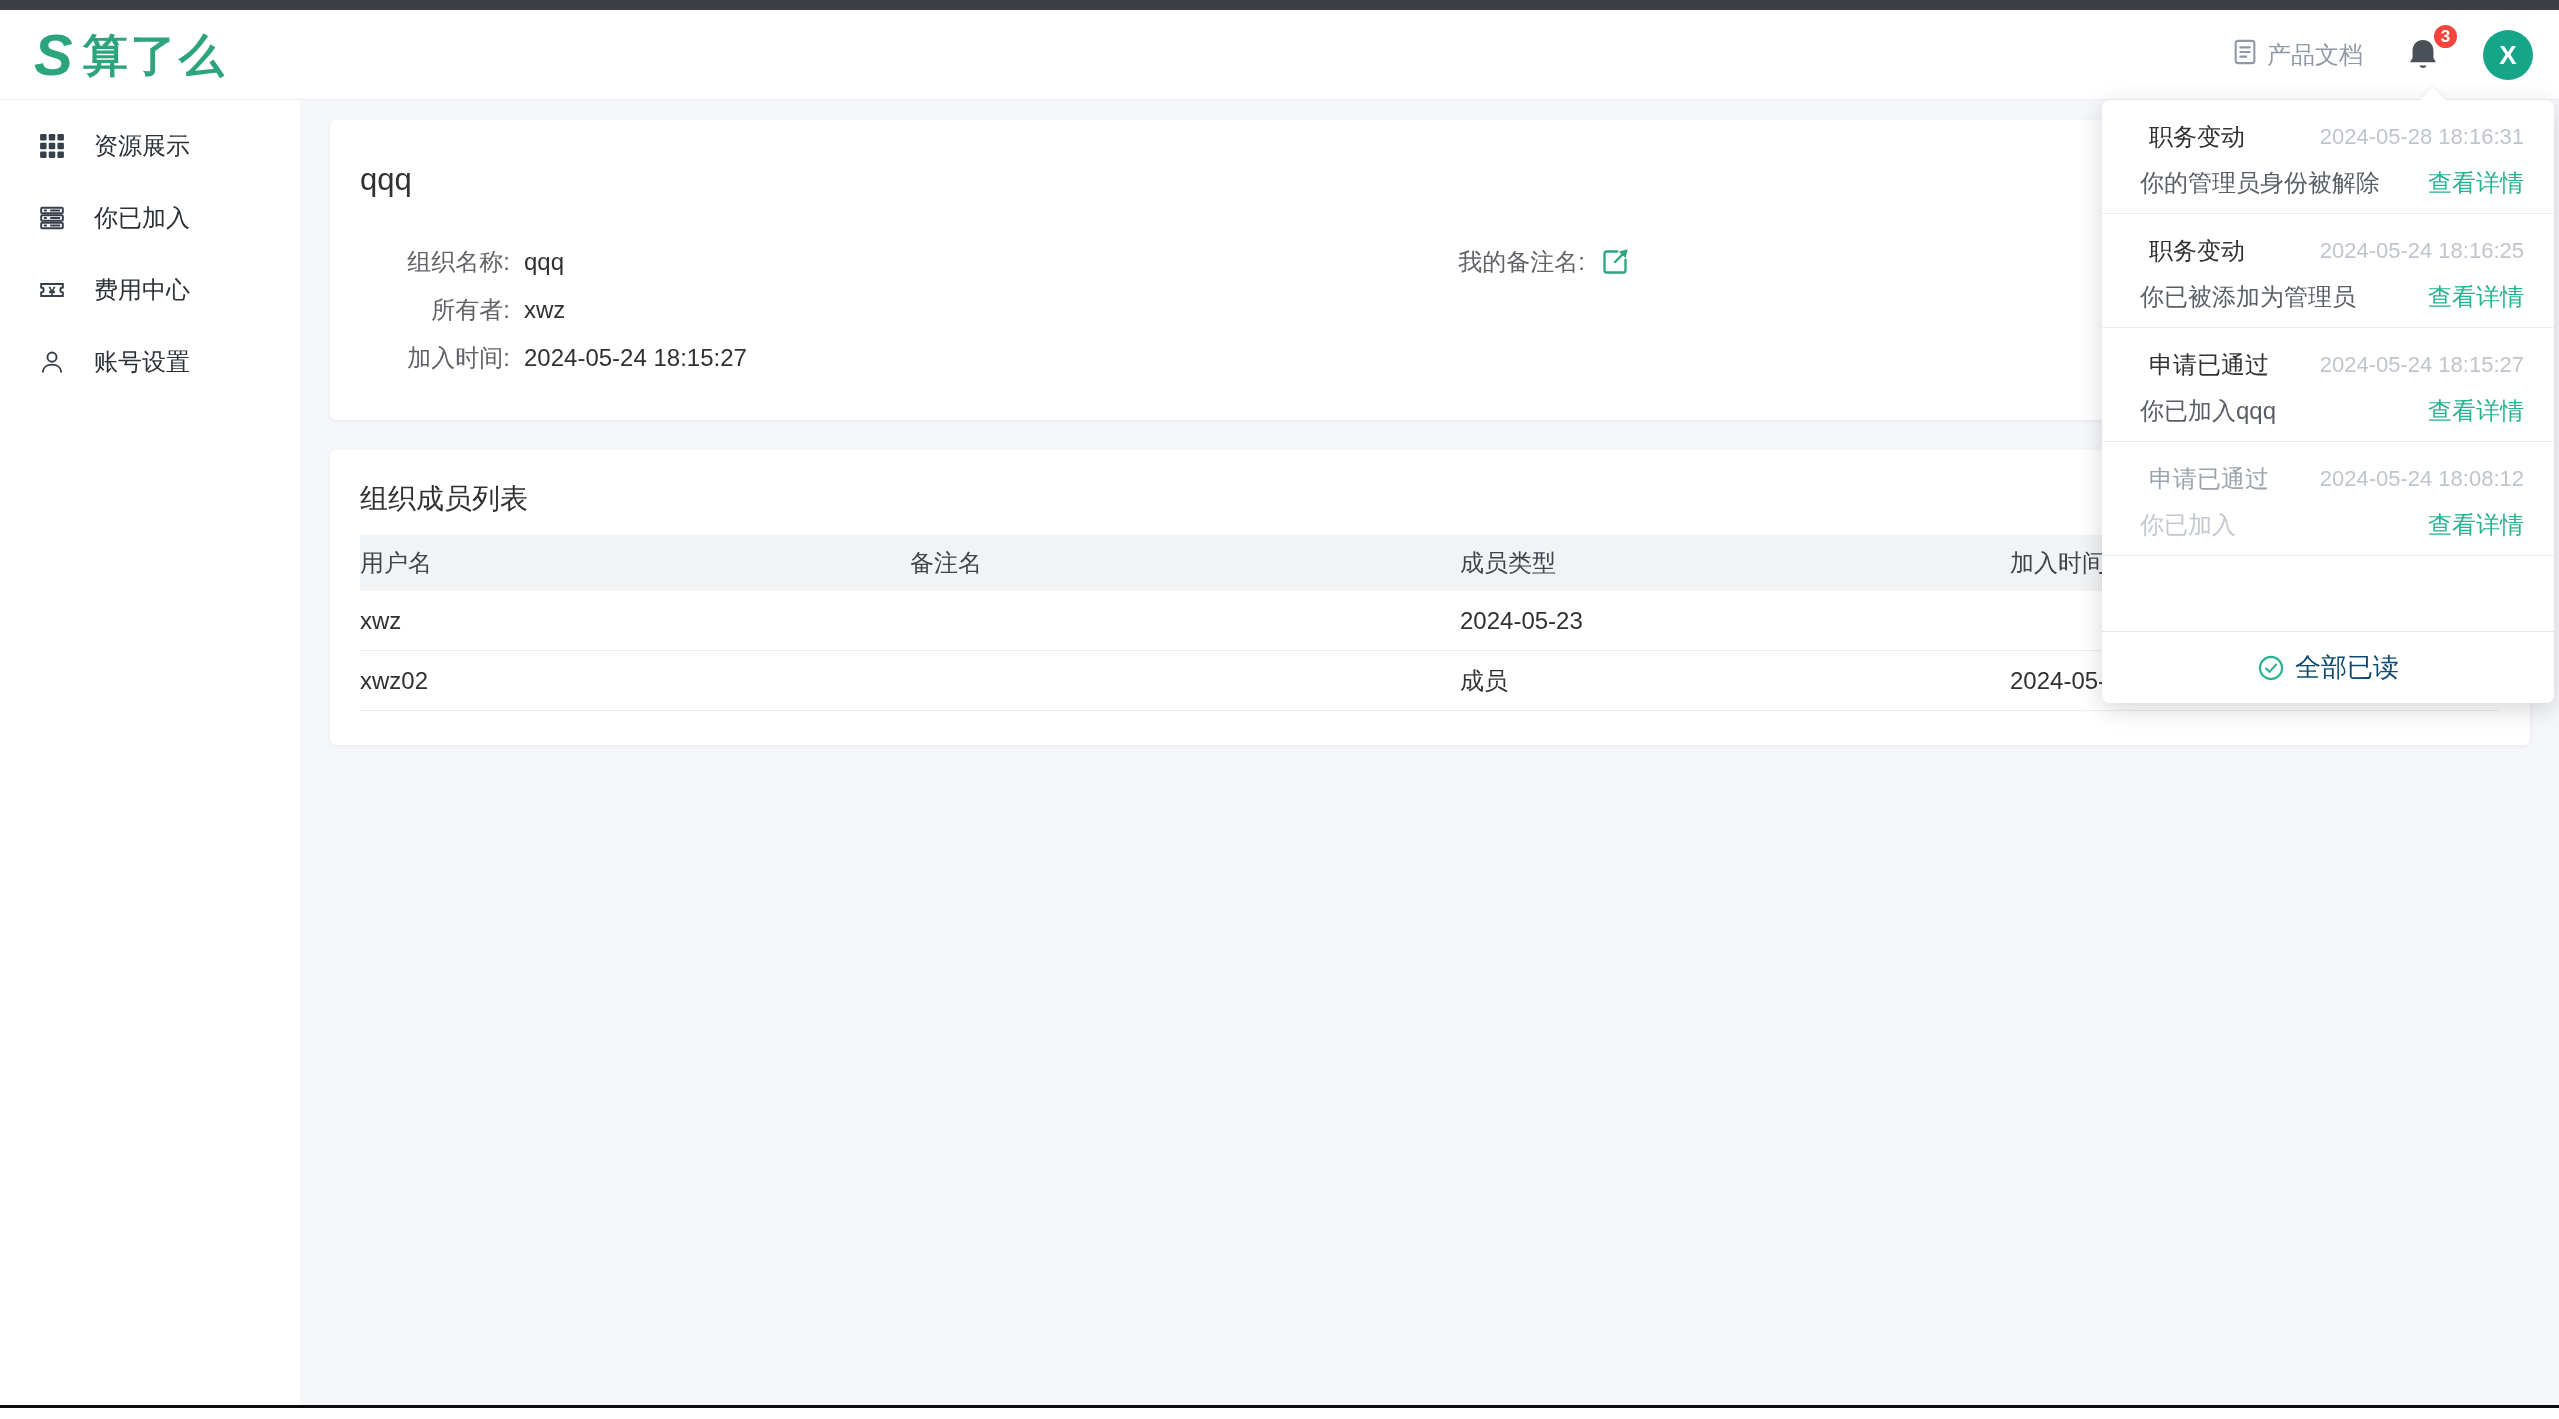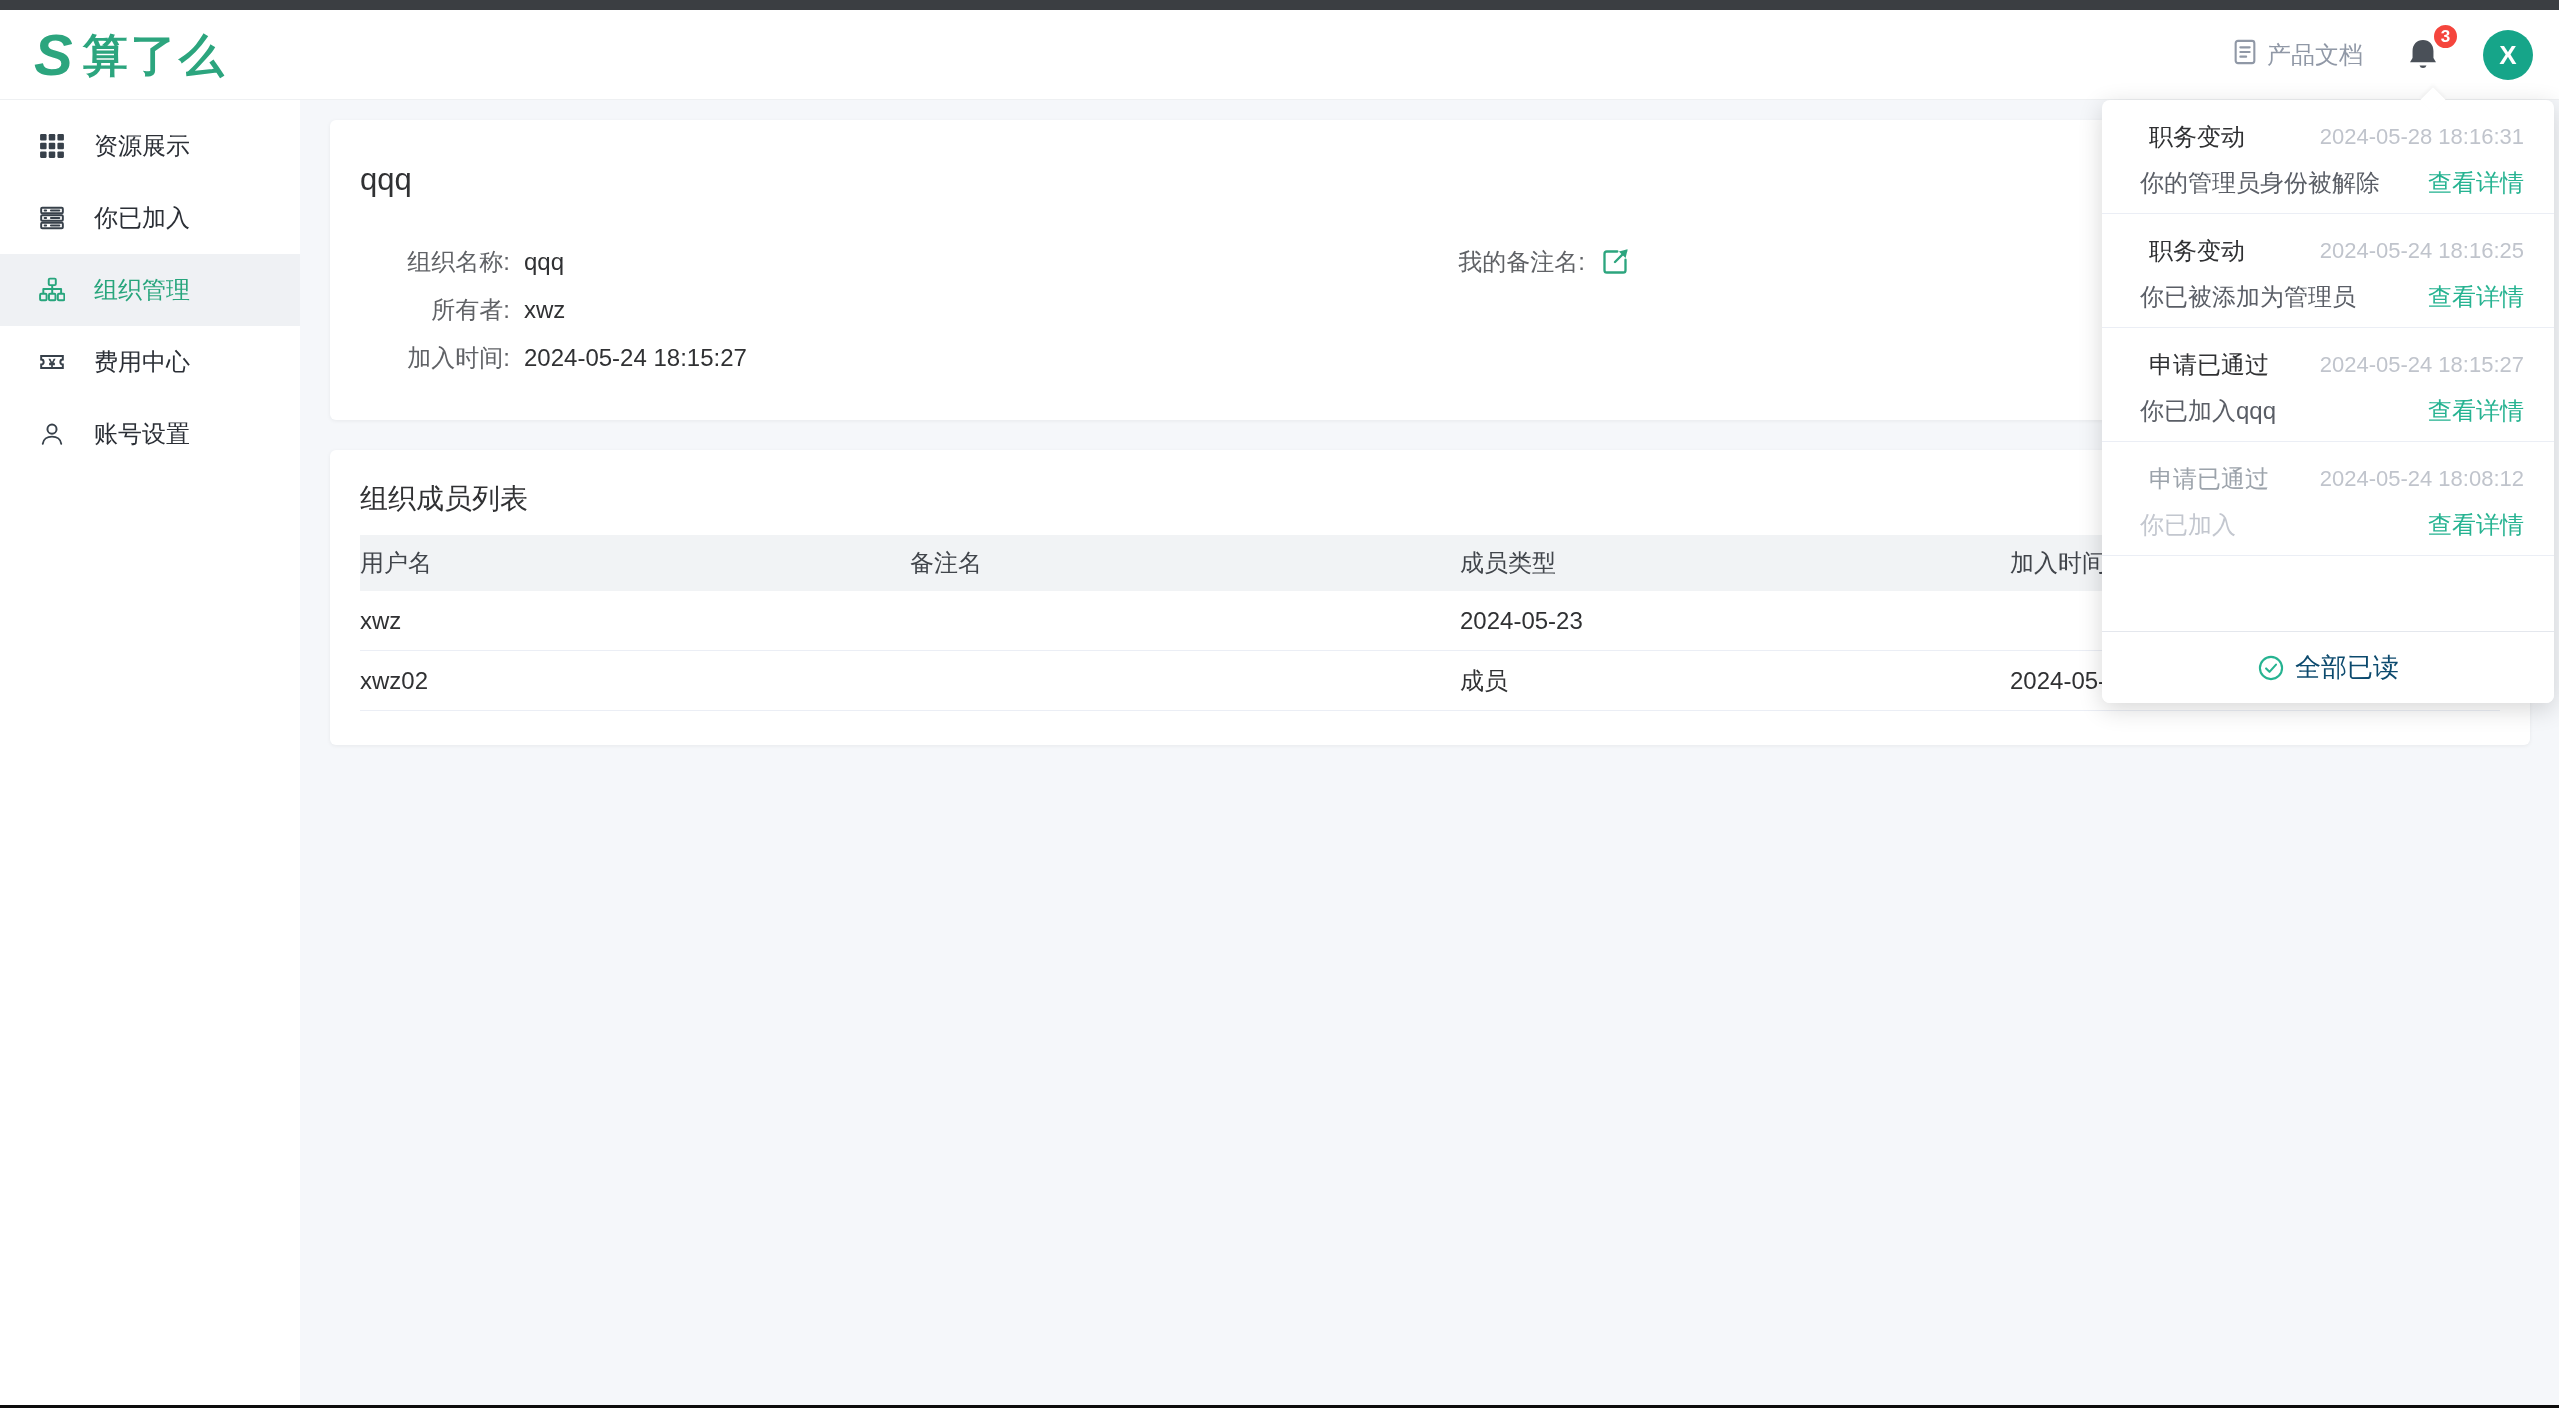--- a/index.html
+++ b/index.html
@@ -138,32 +138,20 @@
           <line x1="5.2" y1="5.1" x2="6.6" y2="5.1"></line>
             <line x1="5.2" y1="12" x2="6.6" y2="12"></line>
             <line x1="5.2" y1="18.9" x2="6.6" y2="18.9"></line>
           <line x1="11" y1="5.1" x2="18.8" y2="5.1"></line>
             <line x1="11" y1="12" x2="18.8" y2="12"></line>
             <line x1="11" y1="18.9" x2="18.8" y2="18.9"></line>
         </svg>
       </span>
       <span>你已加入</span>
     </div>
-    <div class="side-item active">
-      <span class="s-icon">
-        <svg width="26" height="26" viewBox="0 0 24 24" fill="none" stroke="#27a57c" stroke-width="1.8" stroke-linejoin="round">
-          <rect x="9" y="1.5" width="6.5" height="6" rx="1"></rect>
-          <path d="M12.2 7.5v3.5M4 15v-4h16.4v4M12.2 11v4"></path>
-          <rect x="1" y="15.5" width="6" height="6" rx="1"></rect>
-            <rect x="9.2" y="15.5" width="6" height="6" rx="1"></rect>
-            <rect x="17.4" y="15.5" width="6" height="6" rx="1"></rect>
-        </svg>
-      </span>
-      <span>组织管理</span>
-    </div>
     <div class="side-item">
       <span class="s-icon">
         <svg width="26" height="26" viewBox="0 0 24 24" fill="none" stroke="#37404a" stroke-width="1.8">
           <path d="M2 6.5h20v3.2a2.3 2.3 0 0 0 0 4.6v3.2H2v-3.2a2.3 2.3 0 0 0 0-4.6z"></path>
           <text x="12" y="16.2" text-anchor="middle" font-size="10" stroke-width="0.6" fill="#37404a" font-family="'Liberation Sans',sans-serif">¥</text>
         </svg>
       </span>
       <span>费用中心</span>
     </div>
     <div class="side-item">

